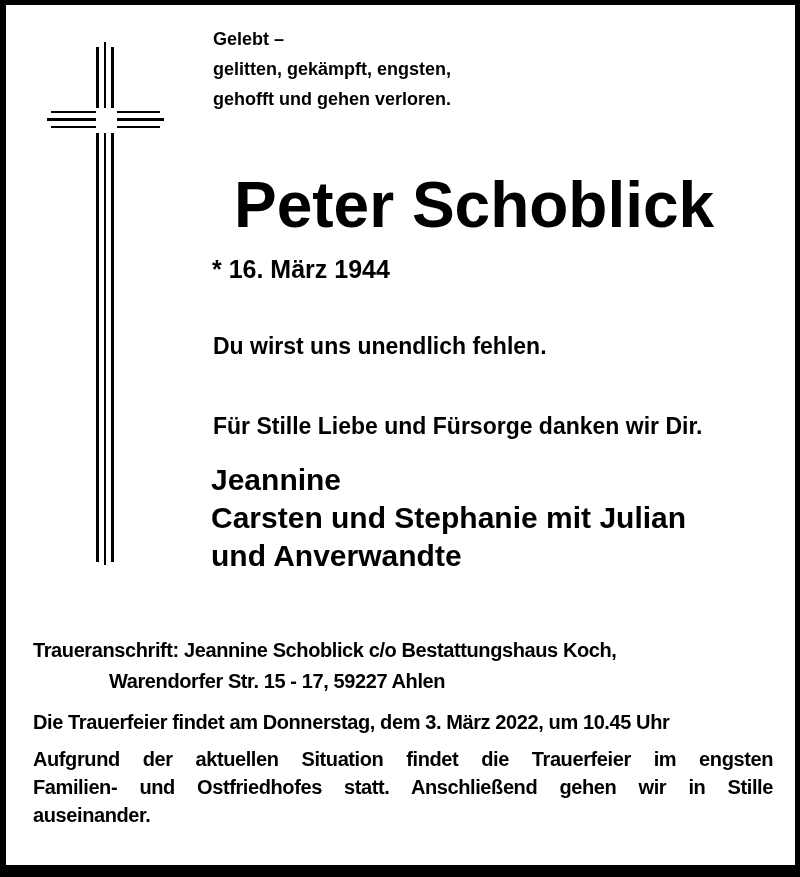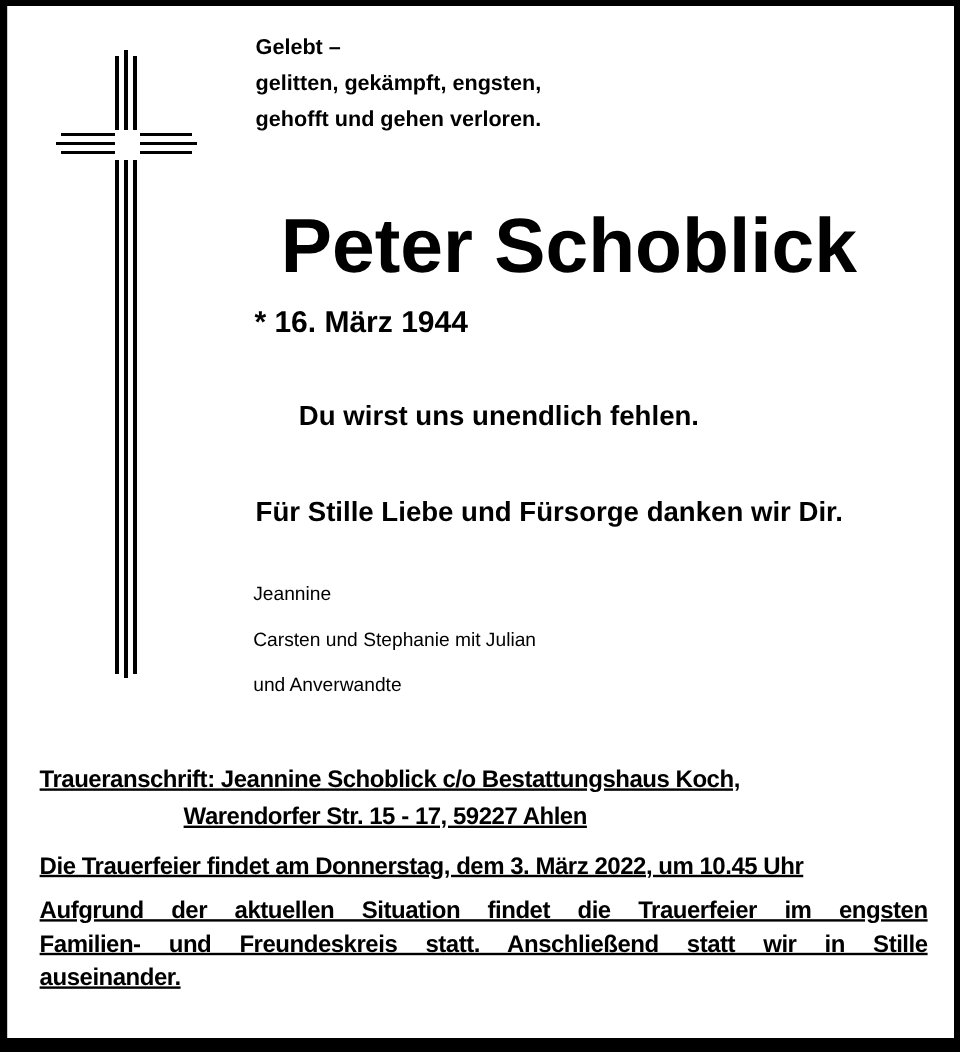--- a/index.html
+++ b/index.html
@@ -38,37 +38,36 @@
     letter-spacing: 0px;
     margin-left: 24px;
   }
 
   .dates {
     left: 206px; top: 250px;
     display: flex; column-gap: 34px;
     font-size: 25px; font-weight: bold;
   }
 
-  .farewell-1 { left: 207px; top: 328px; font-size: 23px; font-weight: bold; margin-left: 36px; }
+  .farewell-1 { left: 207px; top: 328px; font-size: 23px; font-weight: bold; }
   .farewell-2 { left: 207px; top: 408px; font-size: 23px; font-weight: bold; }
 
   .mourners {
-    left: 205px; top: 472px;
-    font-size: 16px; font-weight: normal;
+    left: 205px; top: 456px;
+    font-size: 30px; font-weight: bold;
     line-height: 38px;
   }
 
   .small-text {
     font-size: 20px; font-weight: bold;
     letter-spacing: -0.4px;
-    text-decoration: underline;
   }
 
   .address { left: 27px; top: 630px; line-height: 31px; }
-  .address-line2 { margin-left: 120px; }
+  .address-line2 { margin-left: 76px; }
 
   .funeral { left: 27px; top: 702px; line-height: 30px; text-align: right; }
 
   .closing {
     left: 27px; top: 740px;
     width: 740px;
     line-height: 28px;
   }
   .closing .justified { text-align: justify; text-align-last: justify; }
 </style>
@@ -123,17 +122,17 @@
     <div class="nowrap">Traueranschrift: Jeannine Schoblick c/o Bestattungshaus Koch,</div>
     <div class="nowrap address-line2">Warendorfer Str. 15 - 17, 59227 Ahlen</div>
   </div>
 
   <div class="abs funeral small-text">
     <div class="nowrap">Die Trauerfeier findet am Donnerstag, dem 3. März 2022, um 10.45 Uhr</div>
   </div>
 
   <div class="abs closing small-text">
     <div class="justified nowrap">Aufgrund der aktuellen Situation findet die Trauerfeier im engsten</div>
-    <div class="justified nowrap">Familien- und Freundeskreis statt. Anschließend statt wir in Stille</div>
+    <div class="justified nowrap">Familien- und Ostfriedhofes statt. Anschließend gehen wir in Stille</div>
     <div class="nowrap">auseinander.</div>
   </div>
 
 </div>
 
 </body></html>

